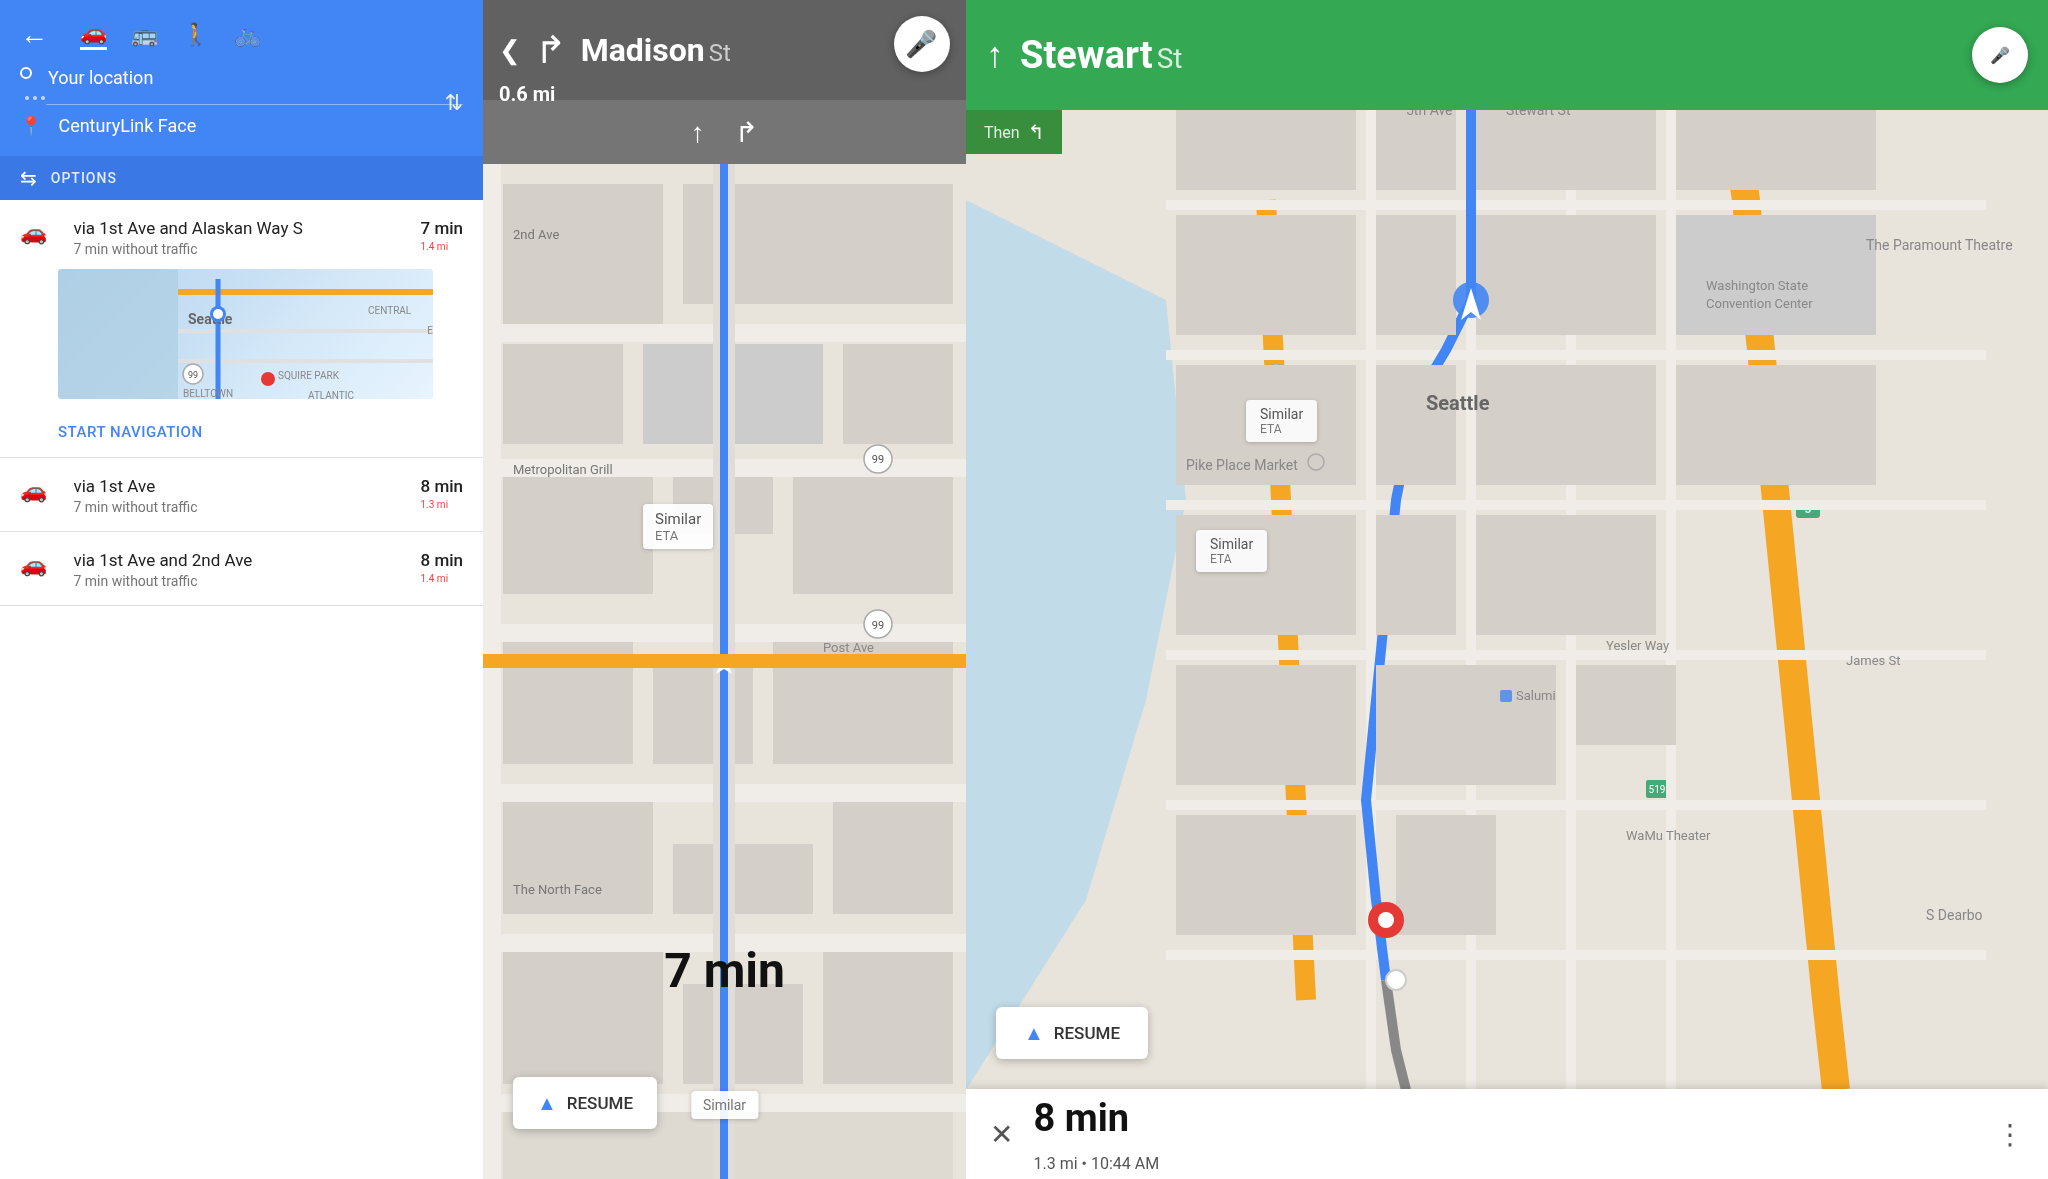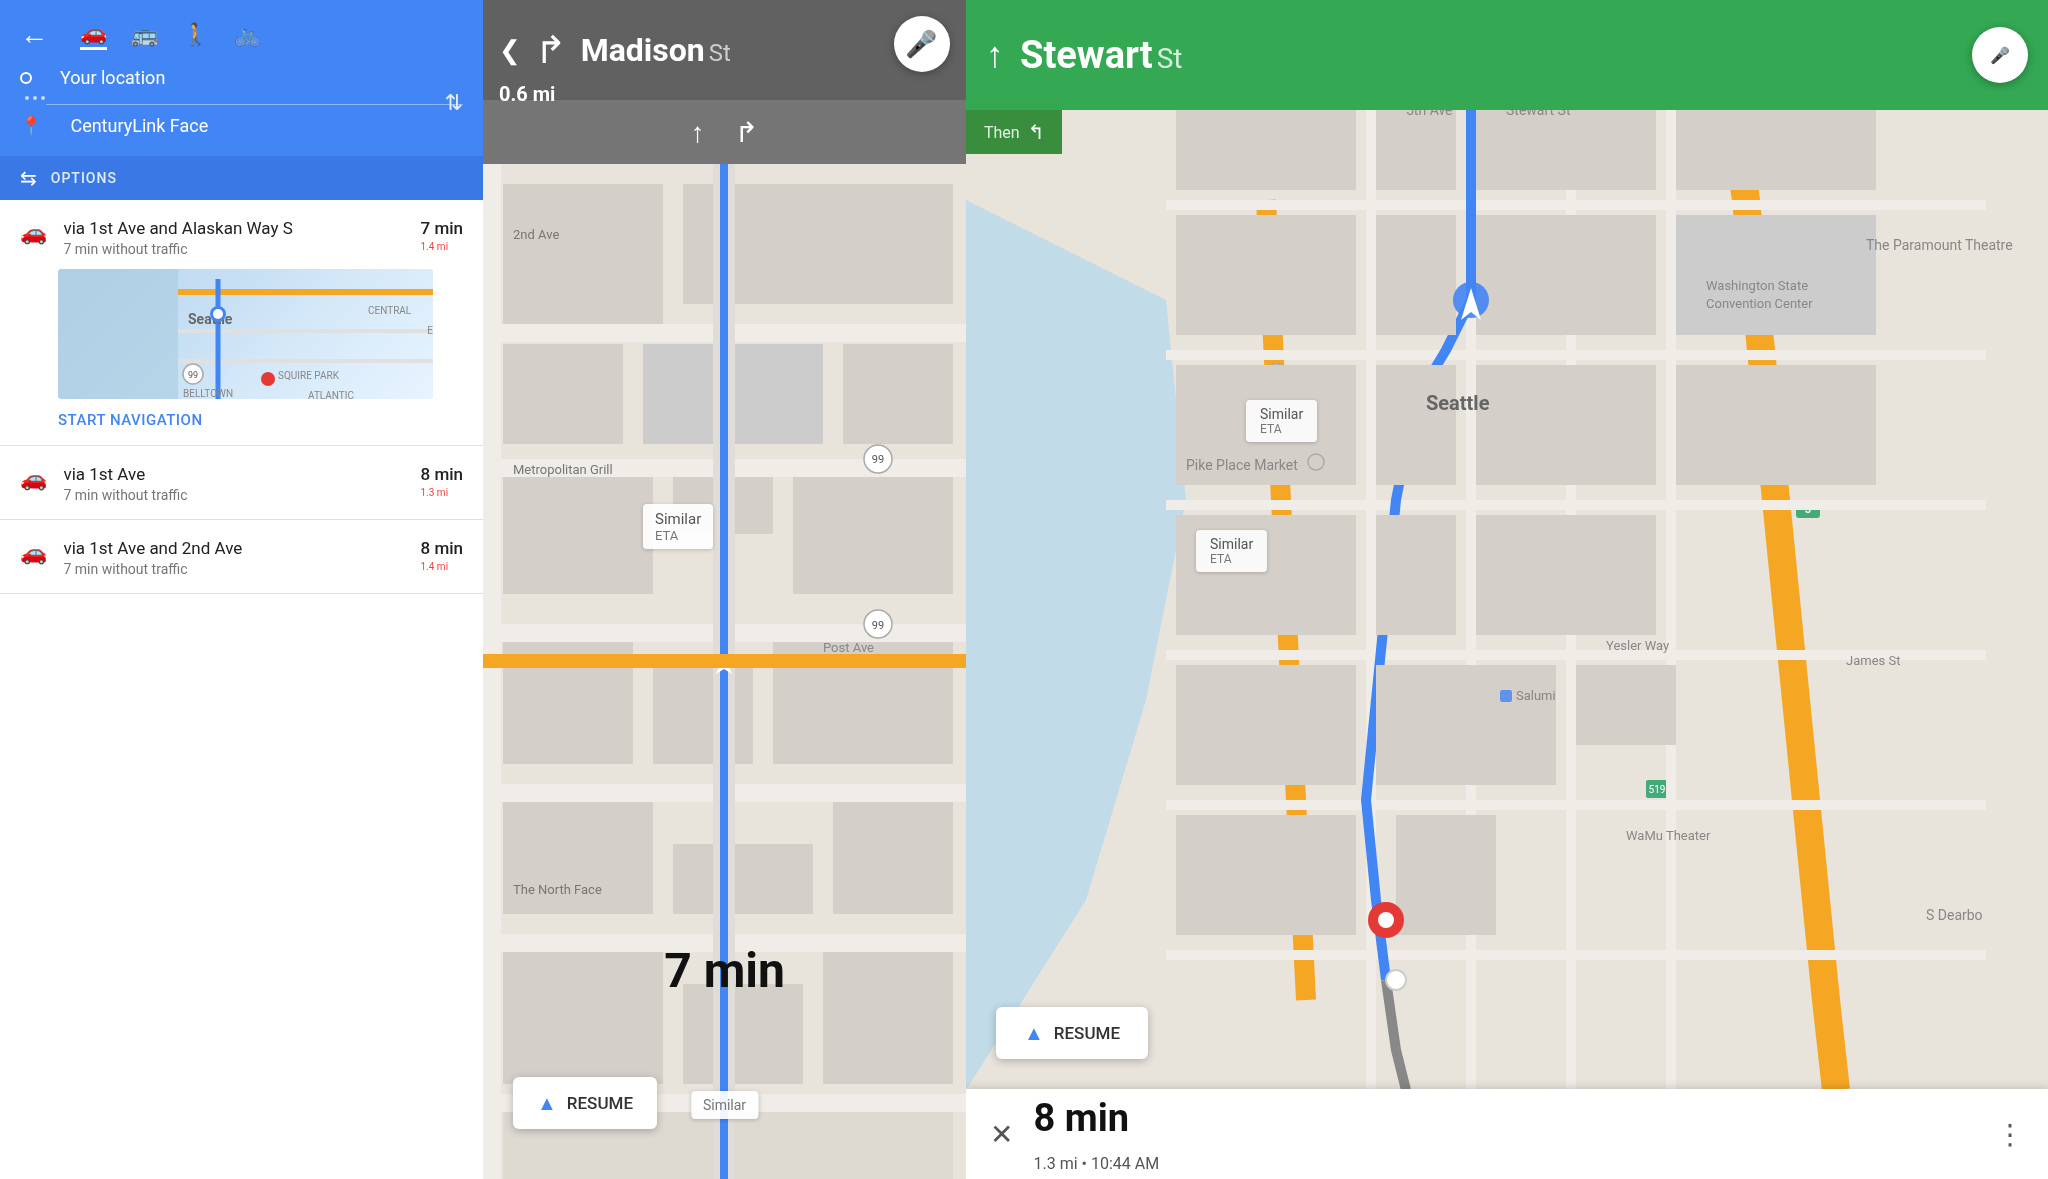--- a/index.html
+++ b/index.html
@@ -39,22 +39,21 @@
       opacity: 0.85;
       cursor: pointer;
     }
     .transport-icon.active {
       opacity: 1;
       border-bottom: 3px solid #fff;
       padding-bottom: 2px;
     }
     .location-row {
       display: flex;
-      align-items: center;
-      gap: 14px;
+      gap: 2px;
       padding: 6px 0;
       position: relative;
     }
     .divider-line {
       border: none;
       border-top: 1px solid rgba(255,255,255,0.4);
       margin: 4px 0 4px 26px;
     }
     .swap-icon {
       position: absolute;
@@ -94,21 +93,21 @@
       display: flex;
       align-items: flex-start;
       gap: 16px;
     }
     .car-icon {
       color: #757575;
       font-size: 22px;
       margin-top: 2px;
       flex-shrink: 0;
     }
-    .route-info { flex: 1; }
+    .route-info { flex: 1; margin-left: 10px; }
     .route-name {
       font-size: 17px;
       color: #212121;
       font-weight: 400;
     }
     .route-sub {
       font-size: 14px;
       color: #757575;
       margin-top: 3px;
     }
@@ -134,21 +133,21 @@
       overflow: hidden;
       position: relative;
     }
     .map-thumb-inner {
       width: 100%;
       height: 100%;
       background: linear-gradient(135deg, #b8d4f0 0%, #c8e0f4 40%, #d4e8f8 60%, #e8f4ff 100%);
       position: relative;
     }
     .start-nav {
-      margin-top: 12px;
+      margin-top: 24px;
       margin-left: 38px;
       color: #4285F4;
       font-size: 15px;
       font-weight: 500;
       letter-spacing: 0.5px;
       cursor: pointer;
     }
 
     
     .middle-panel {

